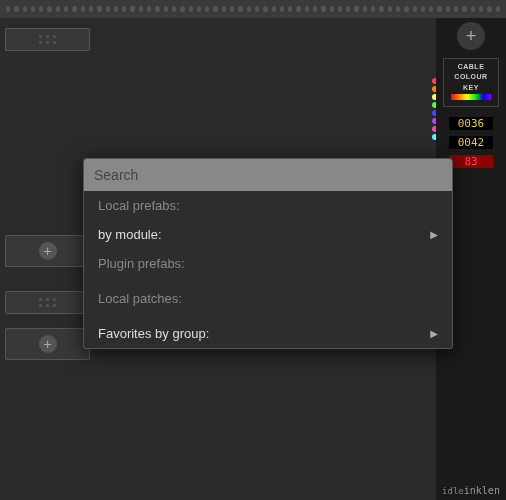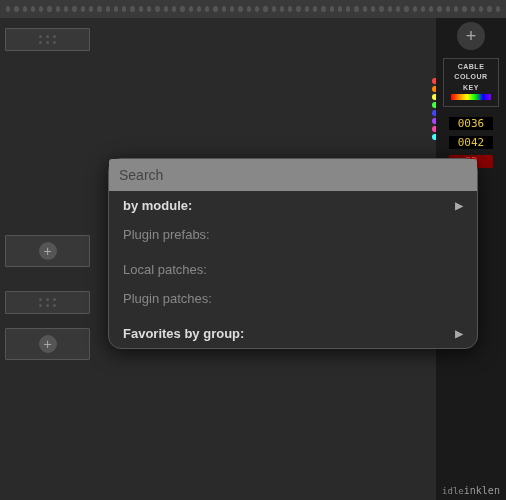--- a/index.html
+++ b/index.html
@@ -112,25 +112,25 @@
 
     .digit-display.red-bg {
       background: #8B0000;
       color: #ff4444;
     }
 
     
     .context-menu {
       position: absolute;
       top: 140px;
-      left: 108px;
+      left: 83px;
       width: 370px;
       background: #2d2d2d;
       border: 1px solid #555;
-      border-radius: 13px;
+      border-radius: 3px;
       z-index: 100;
       box-shadow: 0 4px 20px rgba(0,0,0,0.7);
     }
 
     .search-bar {
       width: 100%;
       padding: 8px 10px;
       background: #888;
       border: none;
       color: #222;
@@ -161,21 +161,21 @@
 
     .menu-item.grayed {
       color: #888;
     }
 
     .menu-divider {
       height: 6px;
     }
 
     .menu-item.bold {
-      font-weight: bold;
+      font-weight: normal;
       color: #ddd;
     }
 
     .status-text {
       color: #888;
       font-size: 9px;
       font-family: monospace;
     }
 
     .inklen-text {
@@ -375,33 +375,33 @@
     <div style="flex:1"></div>
     <div style="display:flex;flex-direction:row;align-items:flex-end;padding:4px;">
       <div class="status-text">idle</div>
       <div class="inklen-text">inklen</div>
     </div>
   </div>
 
   <div class="context-menu">
     <input type="text" class="search-bar" placeholder="Search" style="">
     <div id="menu-items-container">
+    <div class="menu-item grayed">
+          <span>Local prefabs:</span>
+        </div>
         <div class="menu-item has-arrow bold">
           <span>by module:</span>
         </div>
         <div class="menu-item grayed">
           <span>Plugin prefabs:</span>
         </div>
         <div class="menu-divider"></div>
         <div class="menu-item grayed">
           <span>Local patches:</span>
         </div>
-        <div class="menu-item grayed">
-          <span>Plugin patches:</span>
-        </div>
         <div class="menu-divider"></div>
         <div class="menu-item has-arrow bold">
           <span>Favorites by group:</span>
         </div>
       </div>
   </div>
 
 </div>
 
 </body></html>

